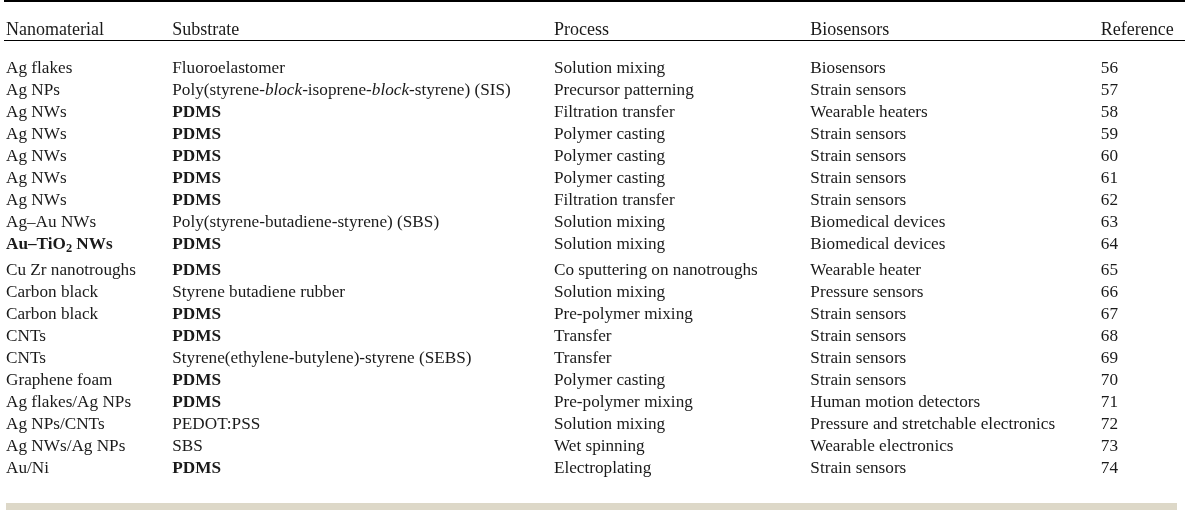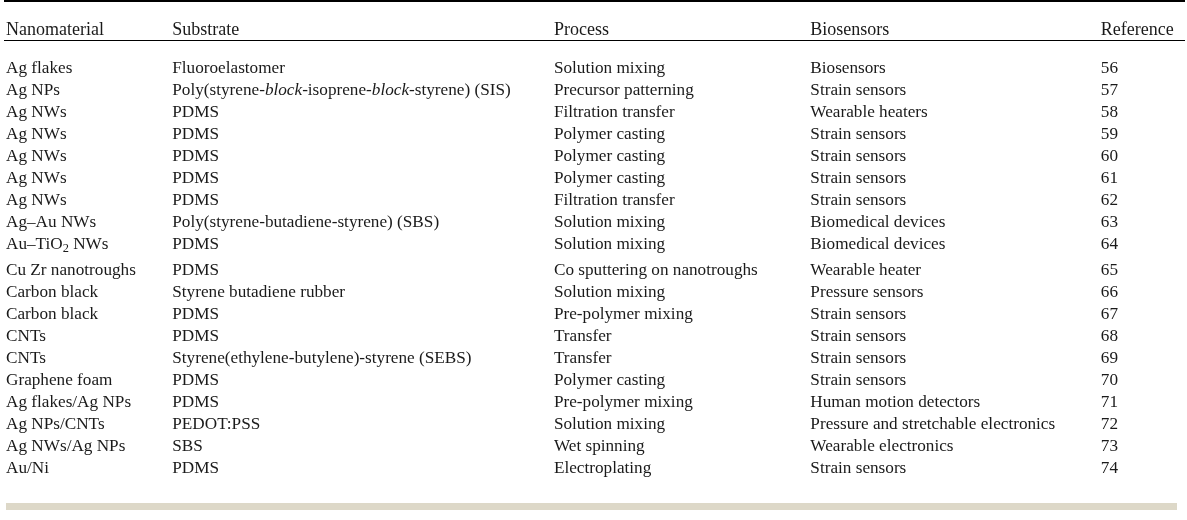--- a/index.html
+++ b/index.html
@@ -63,21 +63,21 @@
     overflow: visible;
   }
   .col-nano  { width: 168px; padding-left: 2px !important; }
   .col-sub   { width: 381px; }
   .col-proc  { width: 256px; }
   .col-app   { width: 290px; }
   .col-ref   { width: 84px; margin-left: 32px; }
 
   th.col-nano  { padding-left: 2px !important; }
 
-  .bold-cell { font-weight: normal; }
+  .bold-cell { font-weight: bold; }
   sub { font-size: 0.72em; vertical-align: -0.22em; }
 
   #bottom-bar {
     position: absolute;
     left: 6px;
     top: 503px;
     width: 1171px;
     height: 7px;
     background: #ddd8c8;
   }

